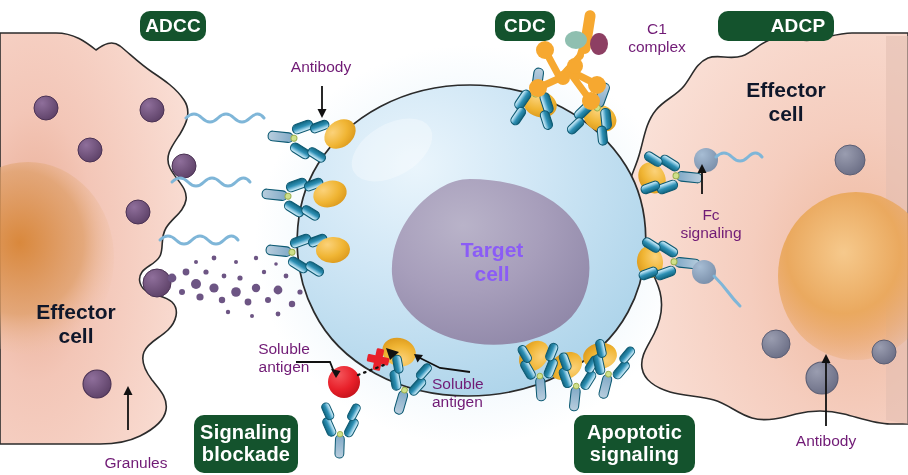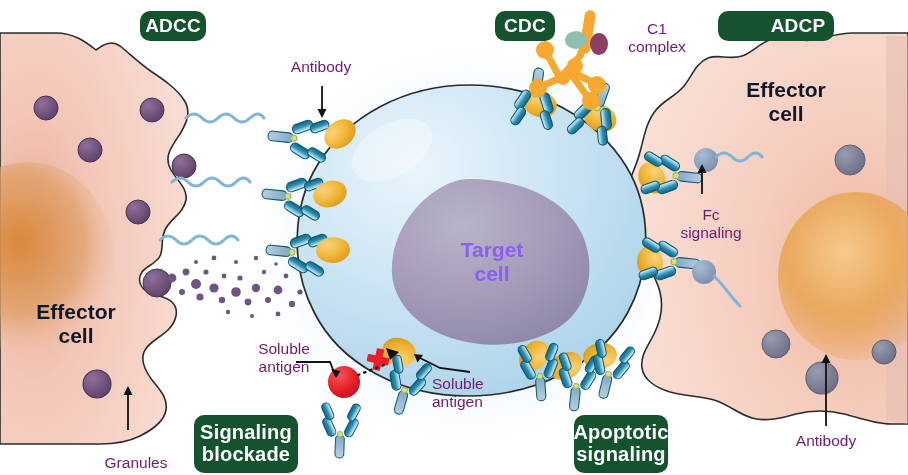--- a/index.html
+++ b/index.html
@@ -329,21 +329,21 @@
 
 <div class="badge one" style="left:718px;top:11px;width:72px;height:30px;padding-left:44px;">
   <span>ADCP</span>
 </div>
 
 <div class="badge two" style="left:194px;top:415px;width:104px;height:48px;flex-direction:column;">
   <span>Signaling</span>
   <span>blockade</span>
 </div>
 
-<div class="badge two" style="left:574px;top:415px;width:94px;height:48px;flex-direction:column;">
+<div class="badge two" style="left:574px;top:415px;width:121px;height:48px;flex-direction:column;">
   <span>Apoptotic</span>
   <span>signaling</span>
 </div>
 
 <div class="celllabel" style="left:16px;top:300px;width:120px;">
   <div>Effector</div>
   <div>cell</div>
 </div>
 
 <div class="celllabel" style="left:726px;top:78px;width:120px;">

